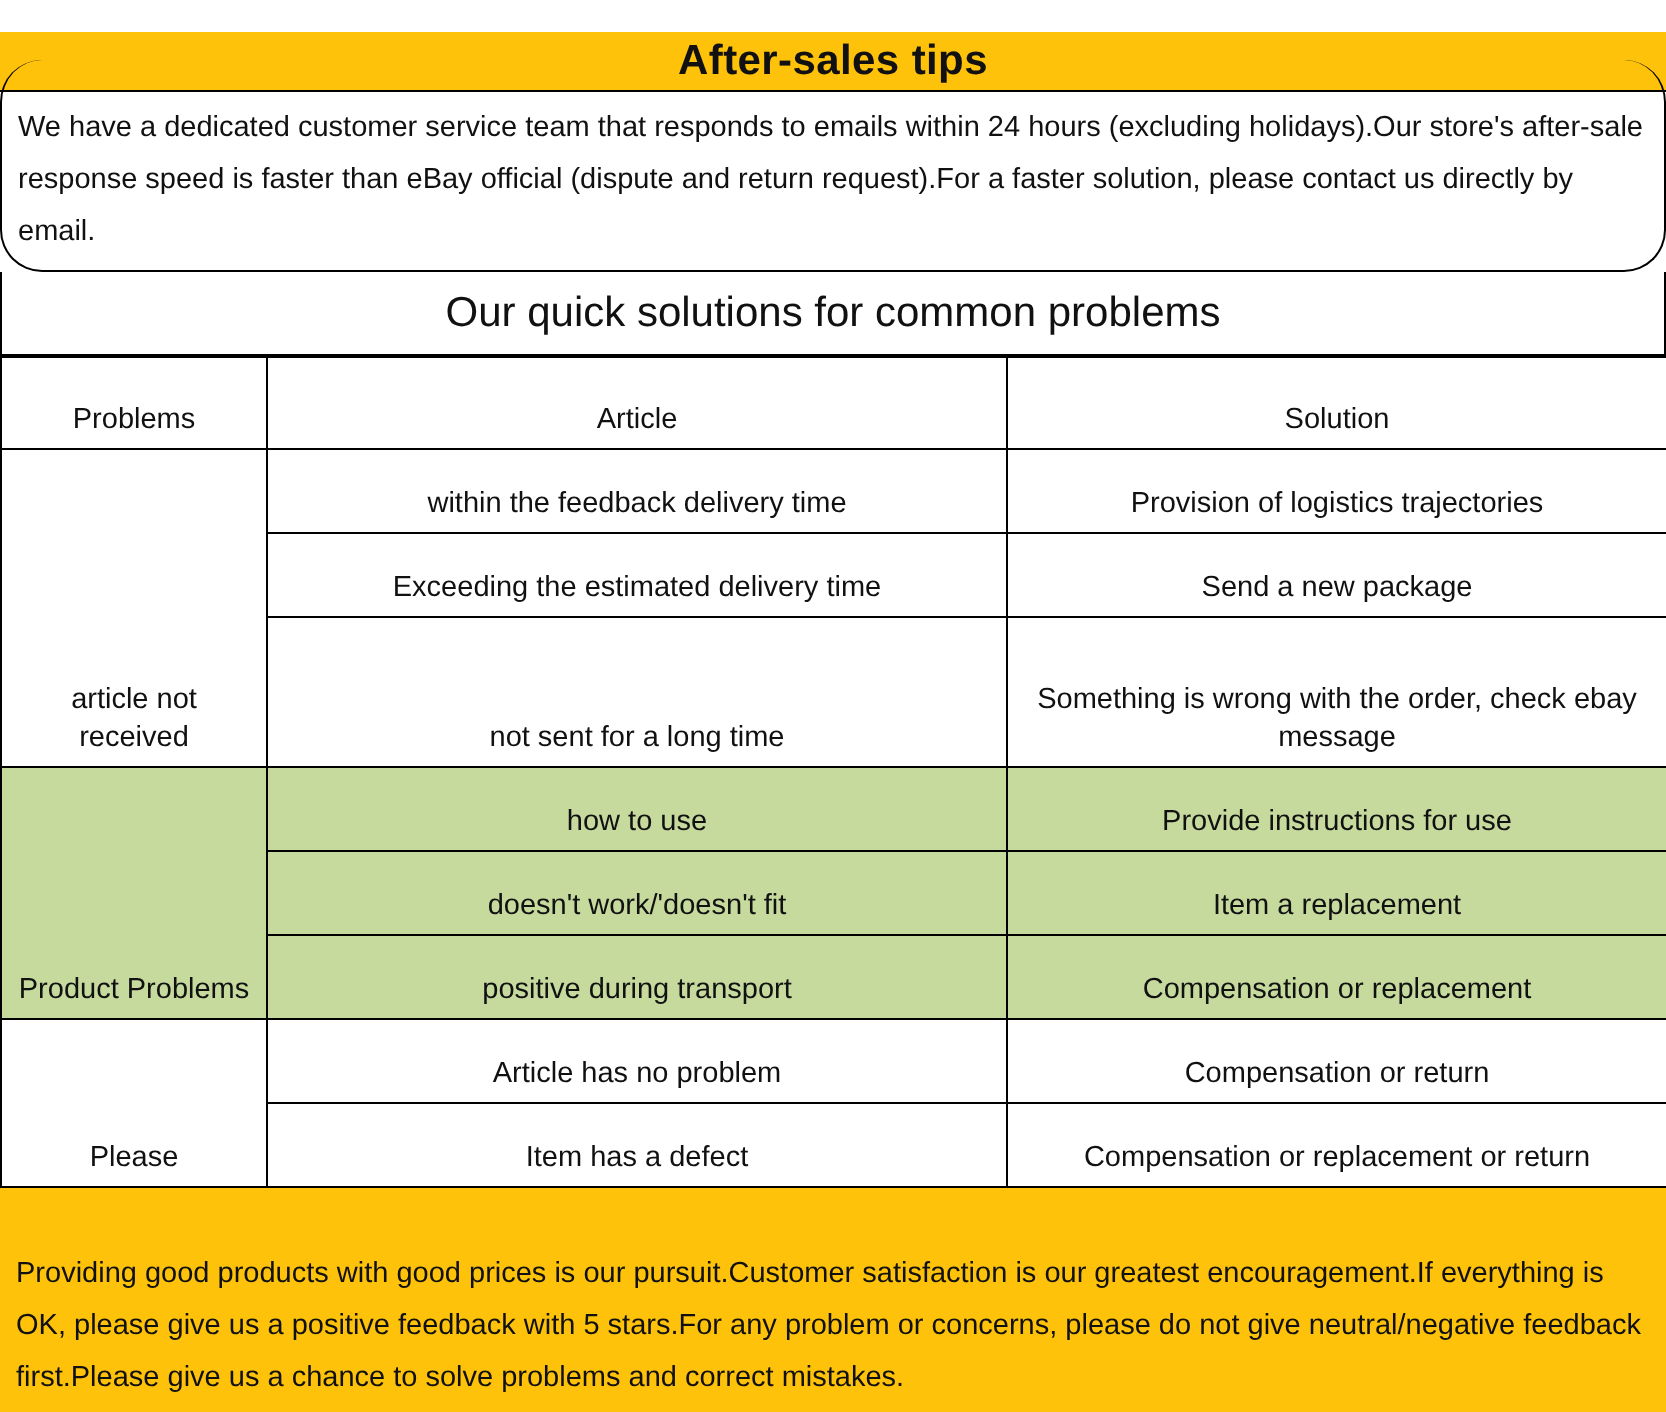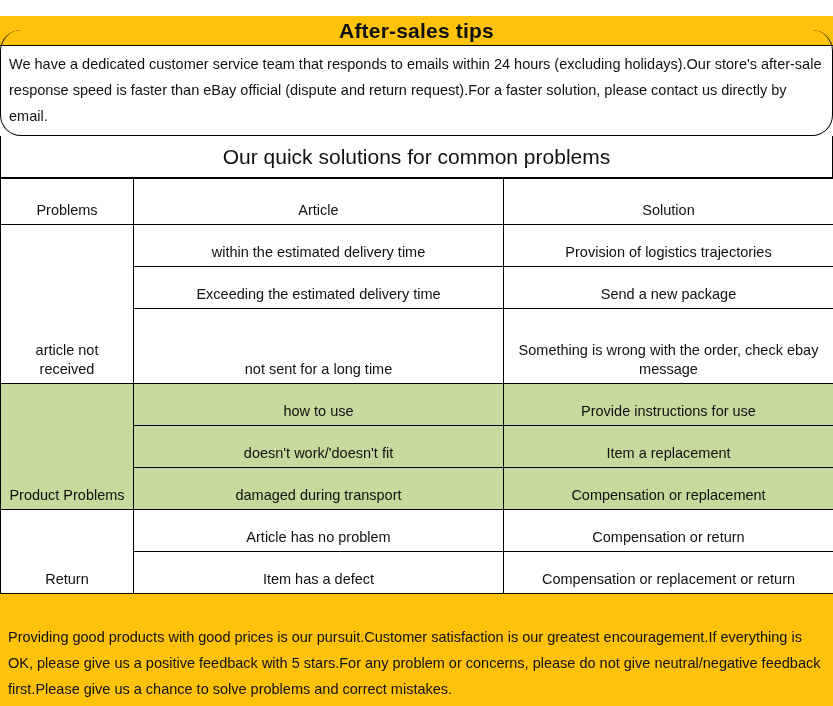--- a/index.html
+++ b/index.html
@@ -170,21 +170,21 @@
     <table class="matrix">
       <tbody>
         <tr>
           <td class="col-problem head">Problems</td>
           <td class="col-detail head">Article</td>
           <td class="col-solution head">Solution</td>
         </tr>
 
         <tr>
           <td class="col-problem group" rowspan="3">article not received</td>
-          <td class="col-detail">within the estimated delivery time</td>
+          <td class="col-detail">within the feedback delivery time</td>
           <td class="col-solution">Provision of logistics trajectories</td>
         </tr>
         <tr>
           <td class="col-detail">Exceeding the estimated delivery time</td>
           <td class="col-solution">Send a new package</td>
         </tr>
         <tr>
           <td class="col-detail">not sent for a long time</td>
           <td class="col-solution two-line">Something is wrong with the order, check ebay message</td>
         </tr>
@@ -192,26 +192,26 @@
         <tr class="green">
           <td class="col-problem group" rowspan="3">Product Problems</td>
           <td class="col-detail">how to use</td>
           <td class="col-solution">Provide instructions for use</td>
         </tr>
         <tr class="green">
           <td class="col-detail">doesn't work/'doesn't fit</td>
           <td class="col-solution">Item a replacement</td>
         </tr>
         <tr class="green">
-          <td class="col-detail">damaged during transport</td>
+          <td class="col-detail">positive during transport</td>
           <td class="col-solution">Compensation or replacement</td>
         </tr>
 
         <tr>
-          <td class="col-problem group" rowspan="2">Return</td>
+          <td class="col-problem group" rowspan="2">Please</td>
           <td class="col-detail">Article has no problem</td>
           <td class="col-solution">Compensation or return</td>
         </tr>
         <tr>
           <td class="col-detail">Item has a defect</td>
           <td class="col-solution">Compensation or replacement or return</td>
         </tr>
       </tbody>
     </table>
   </div>

